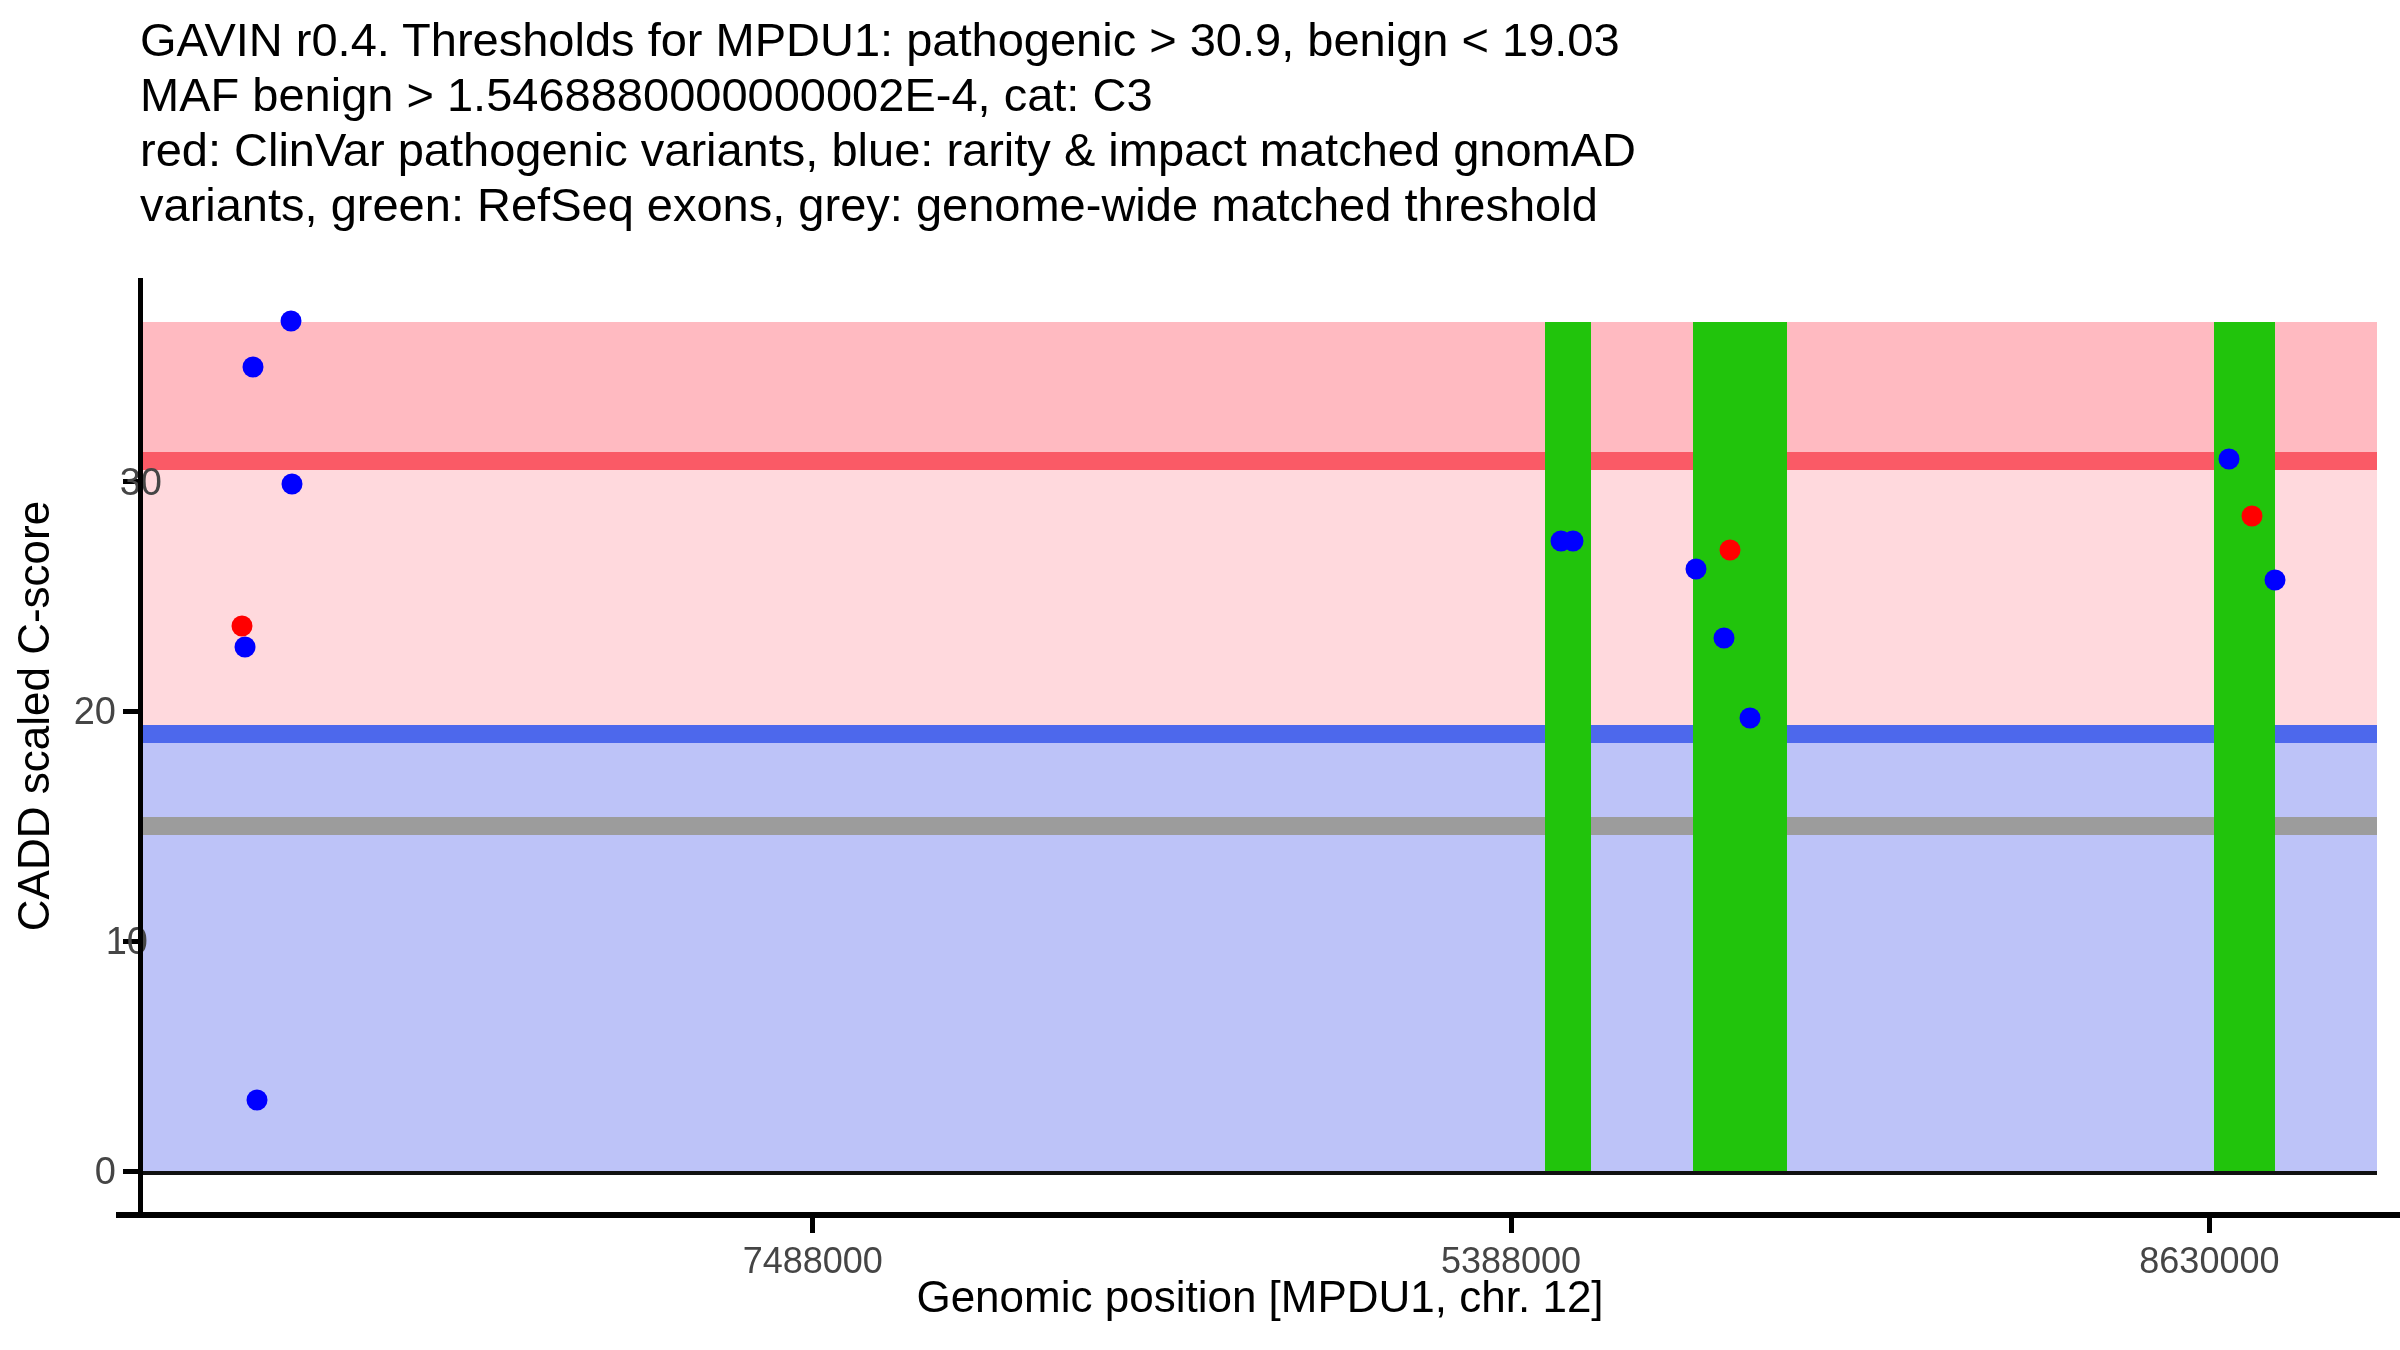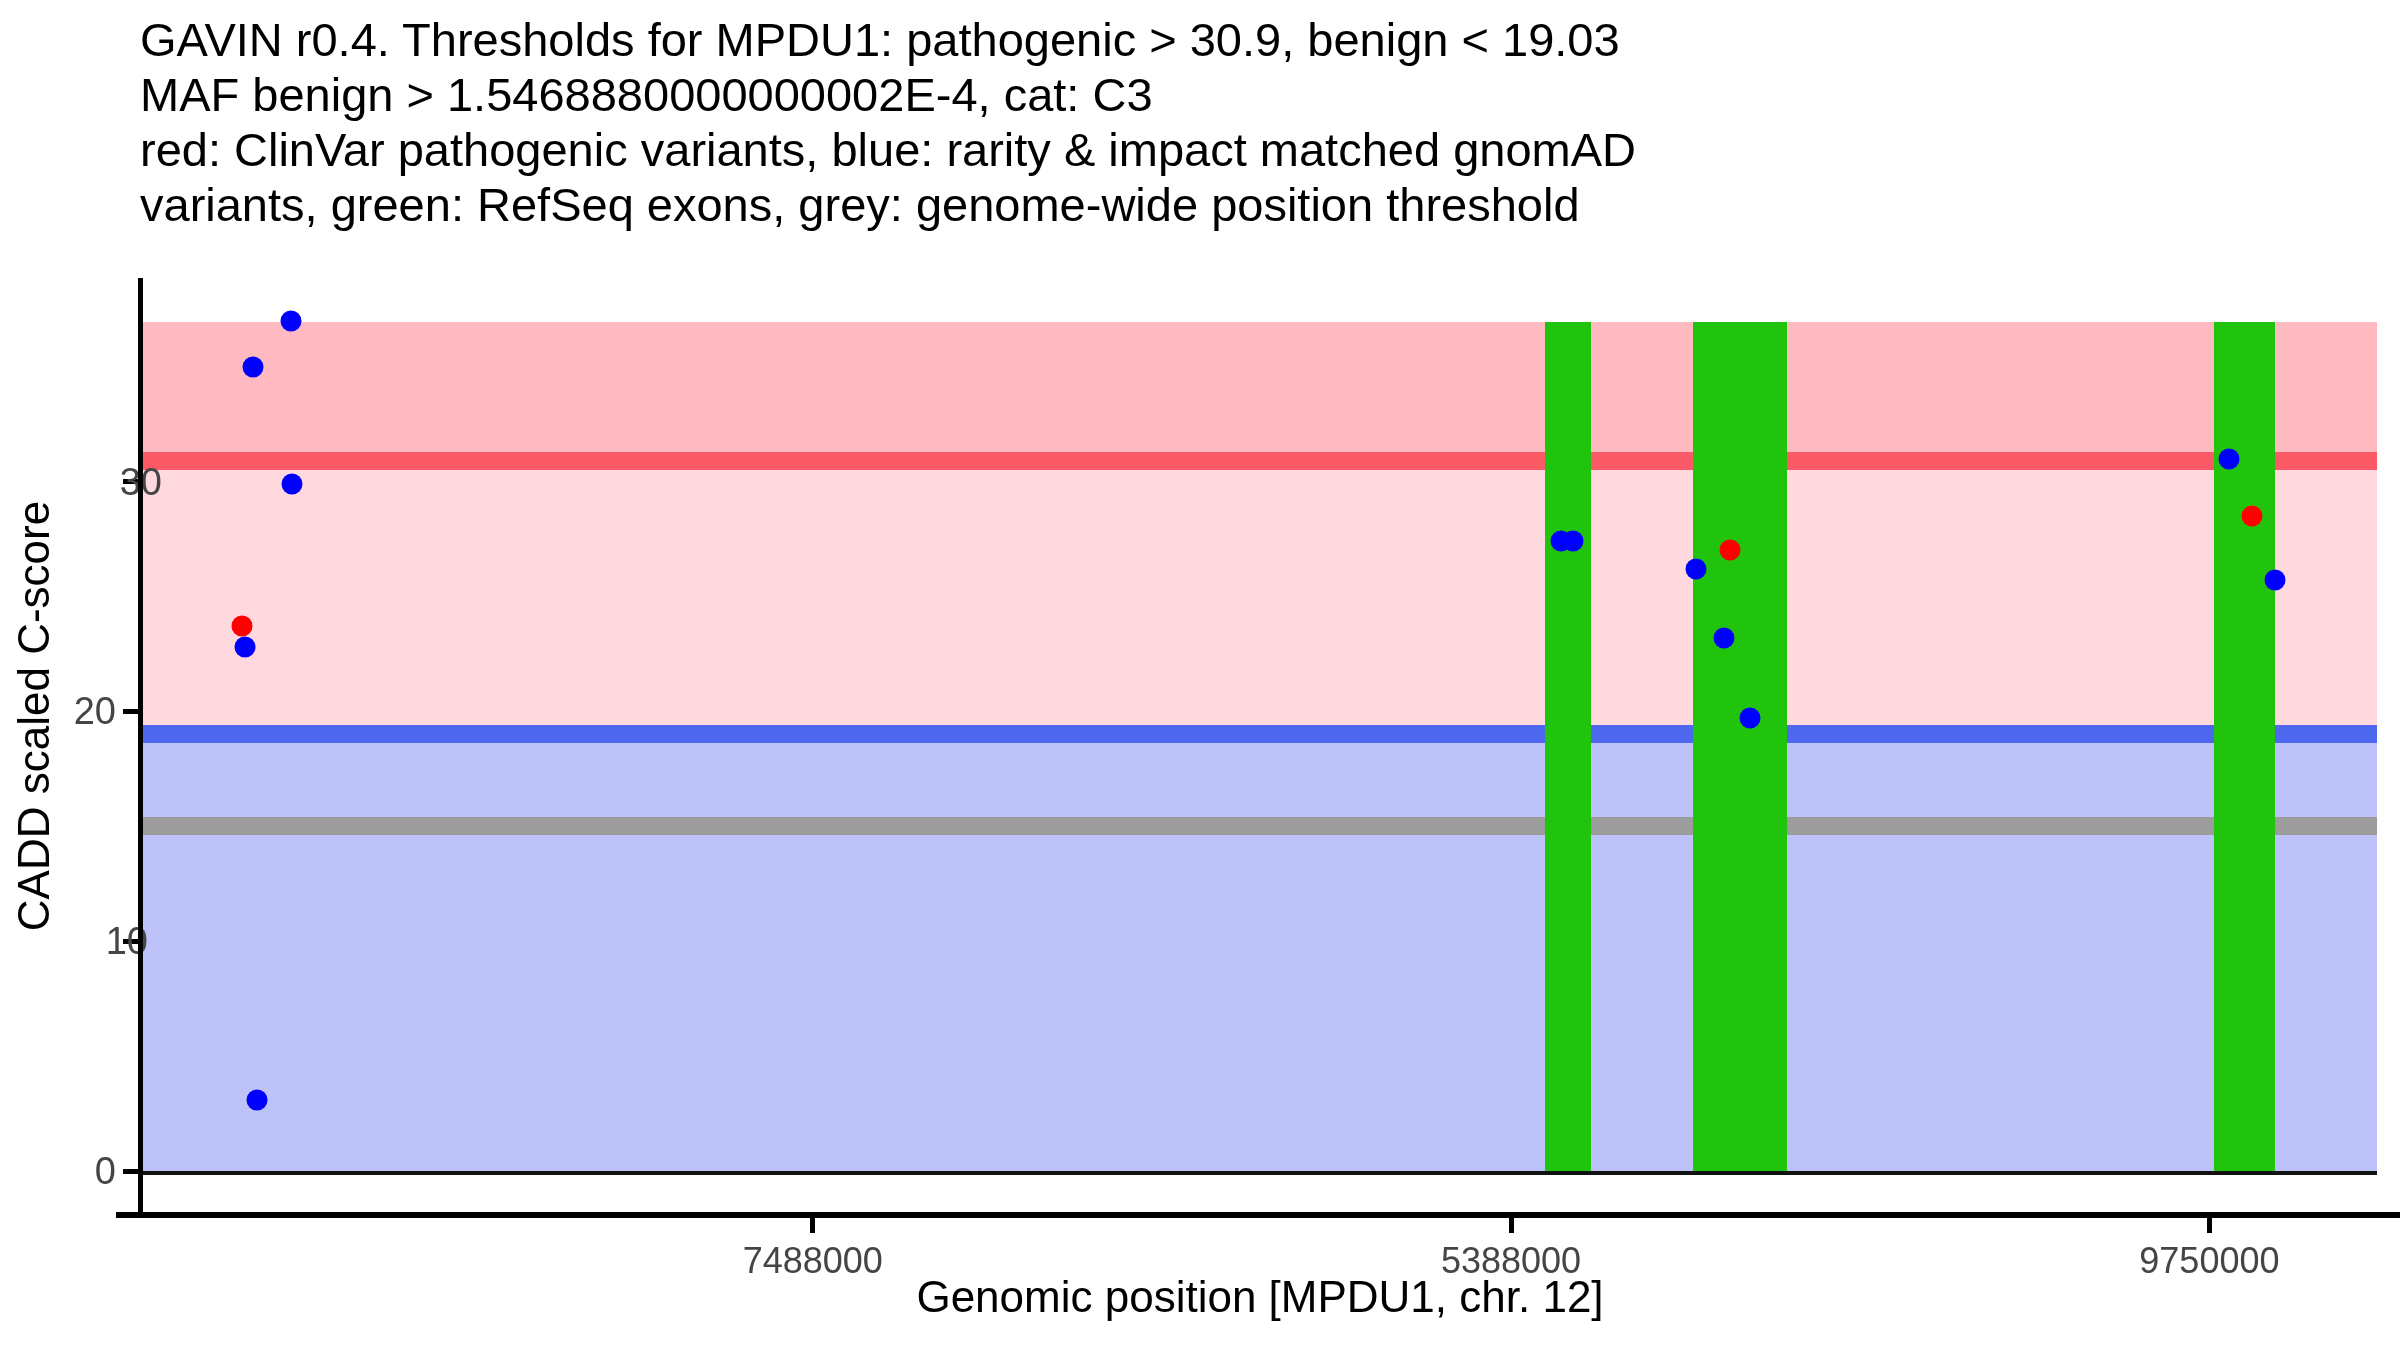--- a/index.html
+++ b/index.html
@@ -24,21 +24,21 @@
 </style>
 </head>
 <body>
 
 <div class="figure">
 
   <div class="title">
     <div>GAVIN r0.4. Thresholds for MPDU1: pathogenic &gt; 30.9, benign &lt; 19.03</div>
     <div>MAF benign &gt; 1.5468880000000002E-4, cat: C3</div>
     <div>red: ClinVar pathogenic variants, blue: rarity &amp; impact matched gnomAD</div>
-    <div>variants, green: RefSeq exons, grey: genome-wide position threshold</div>
+    <div>variants, green: RefSeq exons, grey: genome-wide matched threshold</div>
   </div>
 
   <div id="chart">
       <div class="band" style="left: 143px; width: 2234px; top: 733.645px; height: 437.355px; background: rgb(189, 195, 248);"></div>
       <div class="band" style="left: 143px; width: 2234px; top: 460.844px; height: 272.801px; background: rgb(255, 217, 221);"></div>
       <div class="band" style="left: 143px; width: 2234px; top: 321.8px; height: 139.044px; background: rgb(255, 186, 193);"></div>
       <div class="thline" style="left: 143px; width: 2234px; top: 817.264px; height: 18px; background: rgb(156, 156, 156);"></div>
       <div class="thline" style="left: 143px; width: 2234px; top: 724.645px; height: 18px; background: rgb(77, 104, 236);"></div>
       <div class="thline" style="left: 143px; width: 2234px; top: 451.844px; height: 18px; background: rgb(250, 90, 102);"></div>
       <div class="exon" style="left: 1545.27px; width: 45.3923px; top: 321.8px; height: 849.2px; background: rgb(33, 196, 12);"></div>
@@ -66,21 +66,21 @@
       <div class="tick ytick-label" style="top: 919.176px; margin-left: 32px;">10</div>
       <div class="tick ytick-mark" style="top: 708.852px;"></div>
       <div class="tick ytick-label" style="top: 689.352px;">20</div>
       <div class="tick ytick-mark" style="top: 479.028px;"></div>
       <div class="tick ytick-label" style="top: 459.528px; padding-left: 46px;">30</div>
       <div class="tick xtick-mark" style="left: 810.211px;"></div>
       <div class="tick xtick-label" style="left: 812.711px; top: 1240px;">7488000</div>
       <div class="tick xtick-mark" style="left: 1508.55px;"></div>
       <div class="tick xtick-label" style="left: 1511.05px; top: 1240px;">5388000</div>
       <div class="tick xtick-mark" style="left: 2206.9px;"></div>
-      <div class="tick xtick-label" style="left: 2209.4px; top: 1240px;">9750000</div>
+      <div class="tick xtick-label" style="left: 2209.4px; top: 1240px;">8630000</div>
     </div>
 
   <div class="yaxis-line"></div>
   <div class="xaxis-line"></div>
 
   <div class="ylabel">CADD scaled C-score</div>
   <div class="xlabel">Genomic position [MPDU1, chr. 12]</div>
 
 </div>
 

